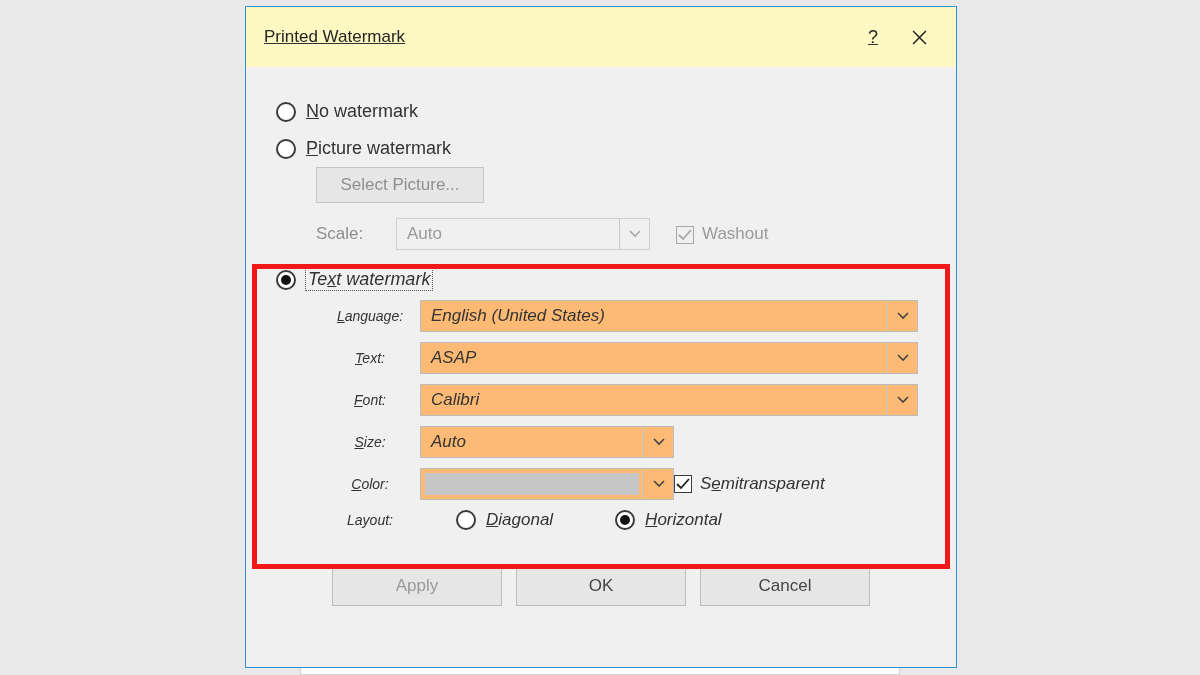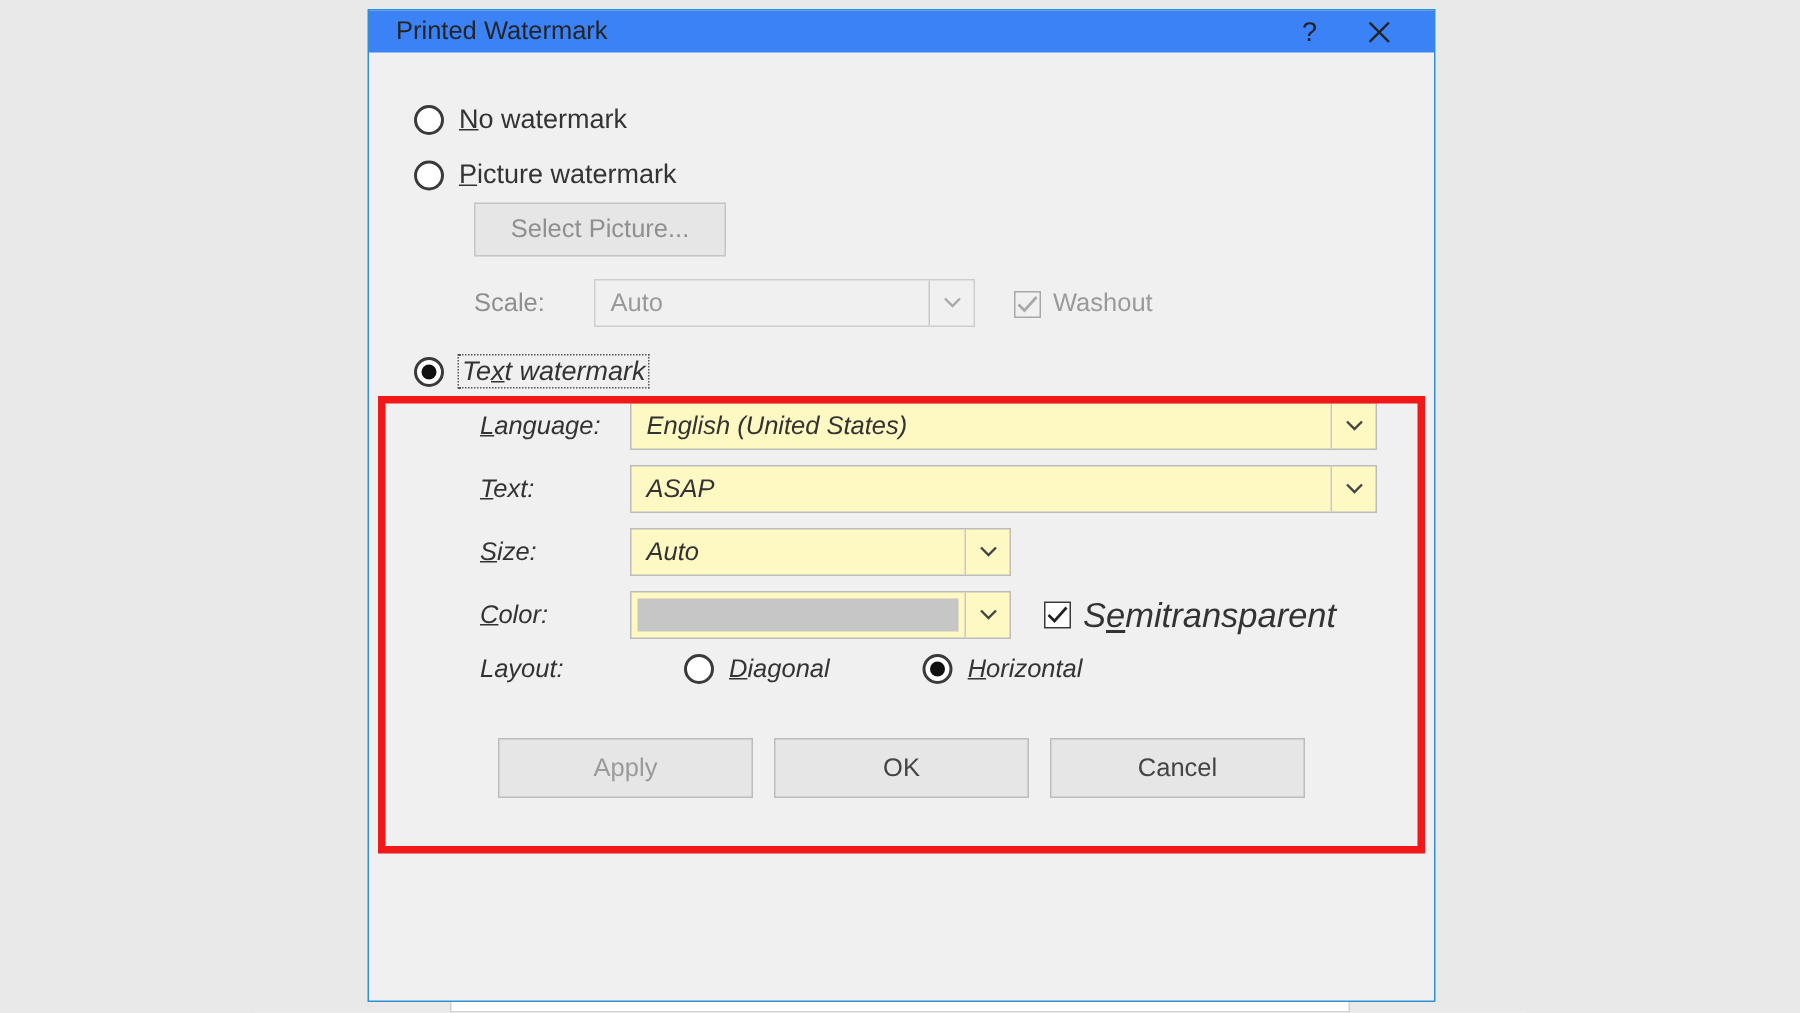--- a/index.html
+++ b/index.html
@@ -16,25 +16,26 @@
   .dialog {
     position: absolute;
     left: 245px;
     top: 6px;
     width: 712px;
     height: 662px;
     background: #f0f0f0;
     border: 1px solid #2f8fd3;
   }
   .titlebar {
-    height: 28px;
-    background: #3b82f6;
+    height: 60px;
+    background: #fef9c3;
     display: flex;
     align-items: center;
     padding: 0 14px 0 18px;
+    text-decoration: underline;
   }
   .titlebar .title {
     flex: 1;
     font-size: 17px;
     color: #242424;
   }
   .titlebar .tb-btn {
     width: 46px;
     height: 32px;
     display: flex;
@@ -70,21 +71,21 @@
     background: #e6e6e6;
     border: 1px solid #c5c5c5;
     color: #8f8f8f;
     display: flex; align-items: center; justify-content: center;
     font-size: 17px;
   }
   .scale-row { margin-top: 14px; height: 34px; }
   .scale-label { width: 80px; color: #8f8f8f; font-size: 17px; }
   .combo {
     display: flex; align-items: center;
-    background: #fef9c3;
+    background: #fdba74;
     border: 1px solid #bcbcbc;
     height: 32px;
   }
   .combo.disabled { background: #f0f0f0; border-color: #cfcfcf; }
   .combo .val { flex: 1; padding: 0 10px; font-size: 17px; }
   .combo.disabled .val { color: #9a9a9a; }
   .combo .dd {
     width: 30px; height: 100%;
     border-left: 1px solid #c8c8c8;
     display: flex; align-items: center; justify-content: center;
@@ -111,29 +112,29 @@
     background: transparent;
   }
 
   .text-wm-block { margin-top: 18px; margin-left: 4px; font-style: italic; }
   .text-wm-block .radio-row { margin-bottom: 10px; }
   .field-row {
     display: flex; align-items: center;
     margin-bottom: 10px;
     margin-left: 44px;
   }
-  .field-label { width: 100px; font-size: 17px; color: #333; }
+  .field-label { width: 100px; font-size: 14px; color: #333; text-align: center; }
   .field-row .combo { flex: 0 0 auto; }
   .combo.lang, .combo.text, .combo.font { width: 498px; }
   .combo.size { width: 254px; }
   .combo.color { width: 254px; }
   .combo.color .swatch {
     flex: 1; margin: 4px; height: 22px; background: #c6c6c6;
   }
-  .semi { margin-left: 22px; display: flex; align-items: center; font-size: 23px; }
+  .semi { display: flex; align-items: center; font-size: 17px; }
   .layout-row { margin-left: 44px; display: flex; align-items: center; margin-top: 4px; gap: 36px; }
   .layout-row .field-label { width: 100px; }
   .layout-opt { display: flex; margin-right: 26px; }
   .layout-opt .radio-circle { border-color: #3a3a3a; }
   .dotted { outline: 1px dotted #555; padding: 0 2px; }
 
   .btn-row {
     display: flex;
     justify-content: center;
     gap: 14px;
@@ -233,20 +234,31 @@
         <div class="combo text">
           <div class="val">ASAP</div>
           <div class="dd">
               <svg viewBox="0 0 12 8">
                 <path d="M1 1 L6 6 L11 1" stroke="#444" stroke-width="1.6" fill="none"></path>
               </svg>
             </div>
         </div>
       </div>
 
+      <div class="field-row">
+        <div class="field-label"><span class="u">F</span><span>ont:</span></div>
+        <div class="combo font">
+          <div class="val">Calibri</div>
+          <div class="dd">
+              <svg viewBox="0 0 12 8">
+                <path d="M1 1 L6 6 L11 1" stroke="#444" stroke-width="1.6" fill="none"></path>
+              </svg>
+            </div>
+        </div>
+      </div>
 
       <div class="field-row">
         <div class="field-label"><span class="u">S</span><span>ize:</span></div>
         <div class="combo size">
           <div class="val">Auto</div>
           <div class="dd">
               <svg viewBox="0 0 12 8">
                 <path d="M1 1 L6 6 L11 1" stroke="#444" stroke-width="1.6" fill="none"></path>
               </svg>
             </div>

